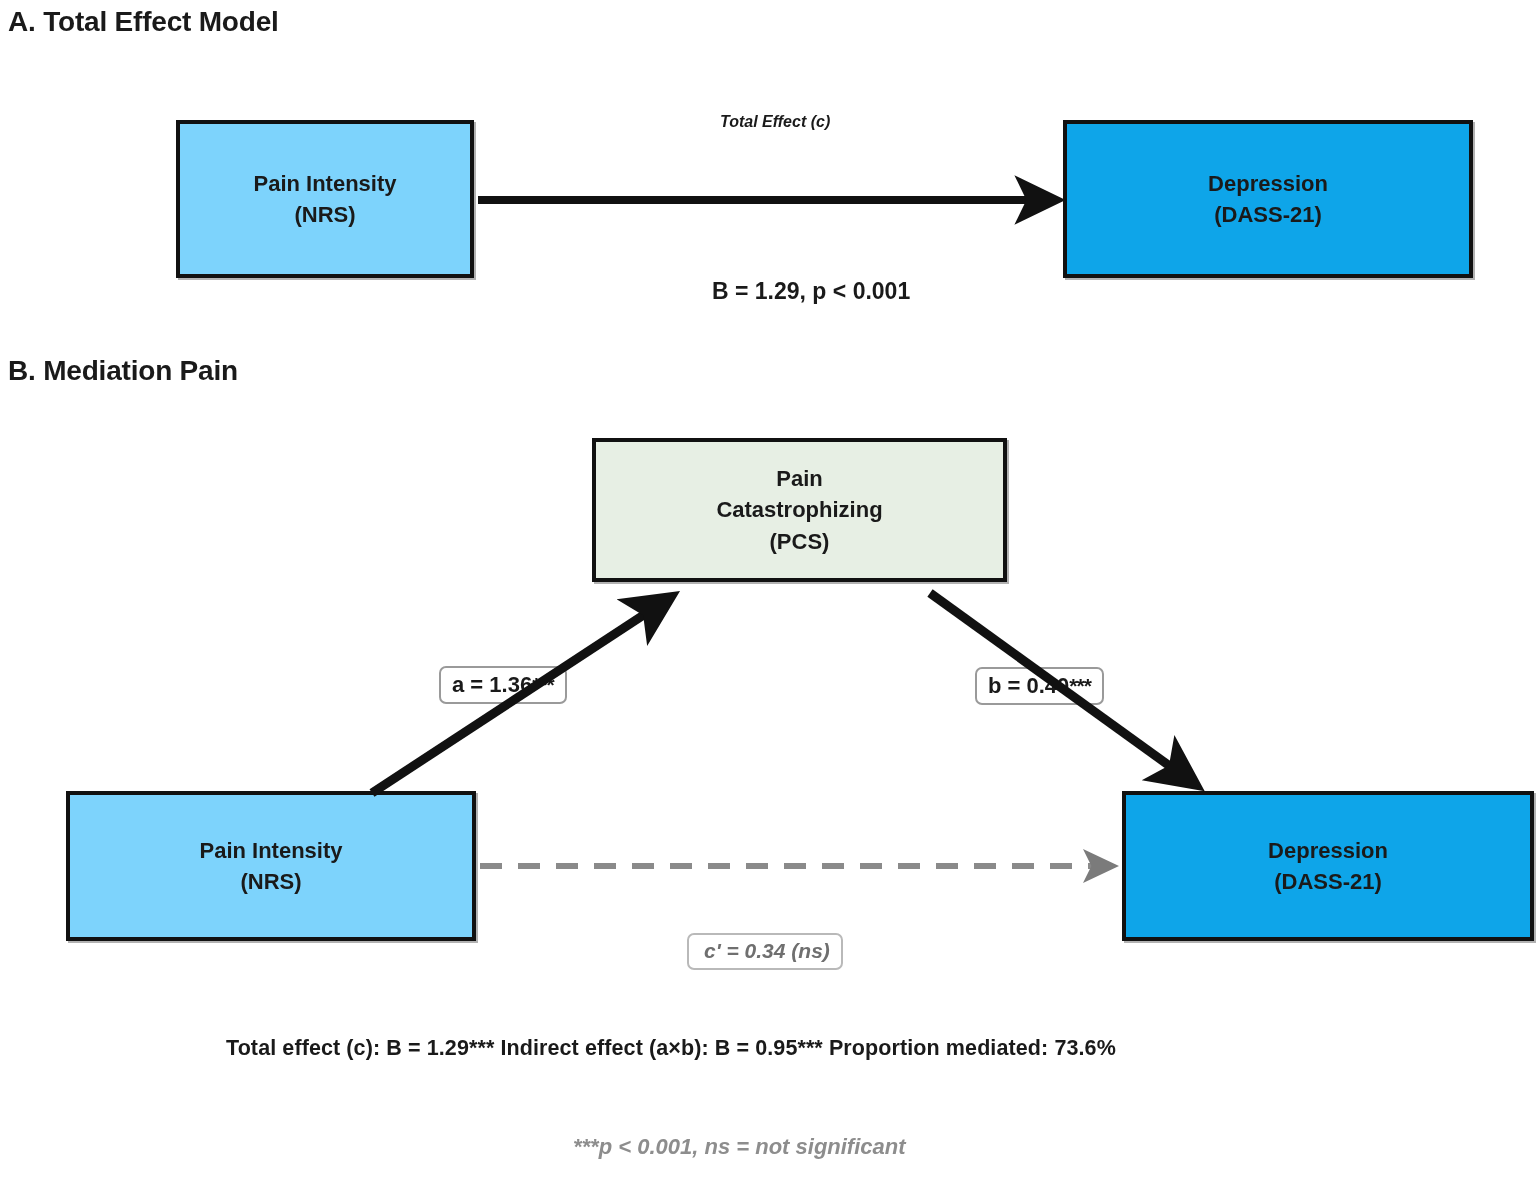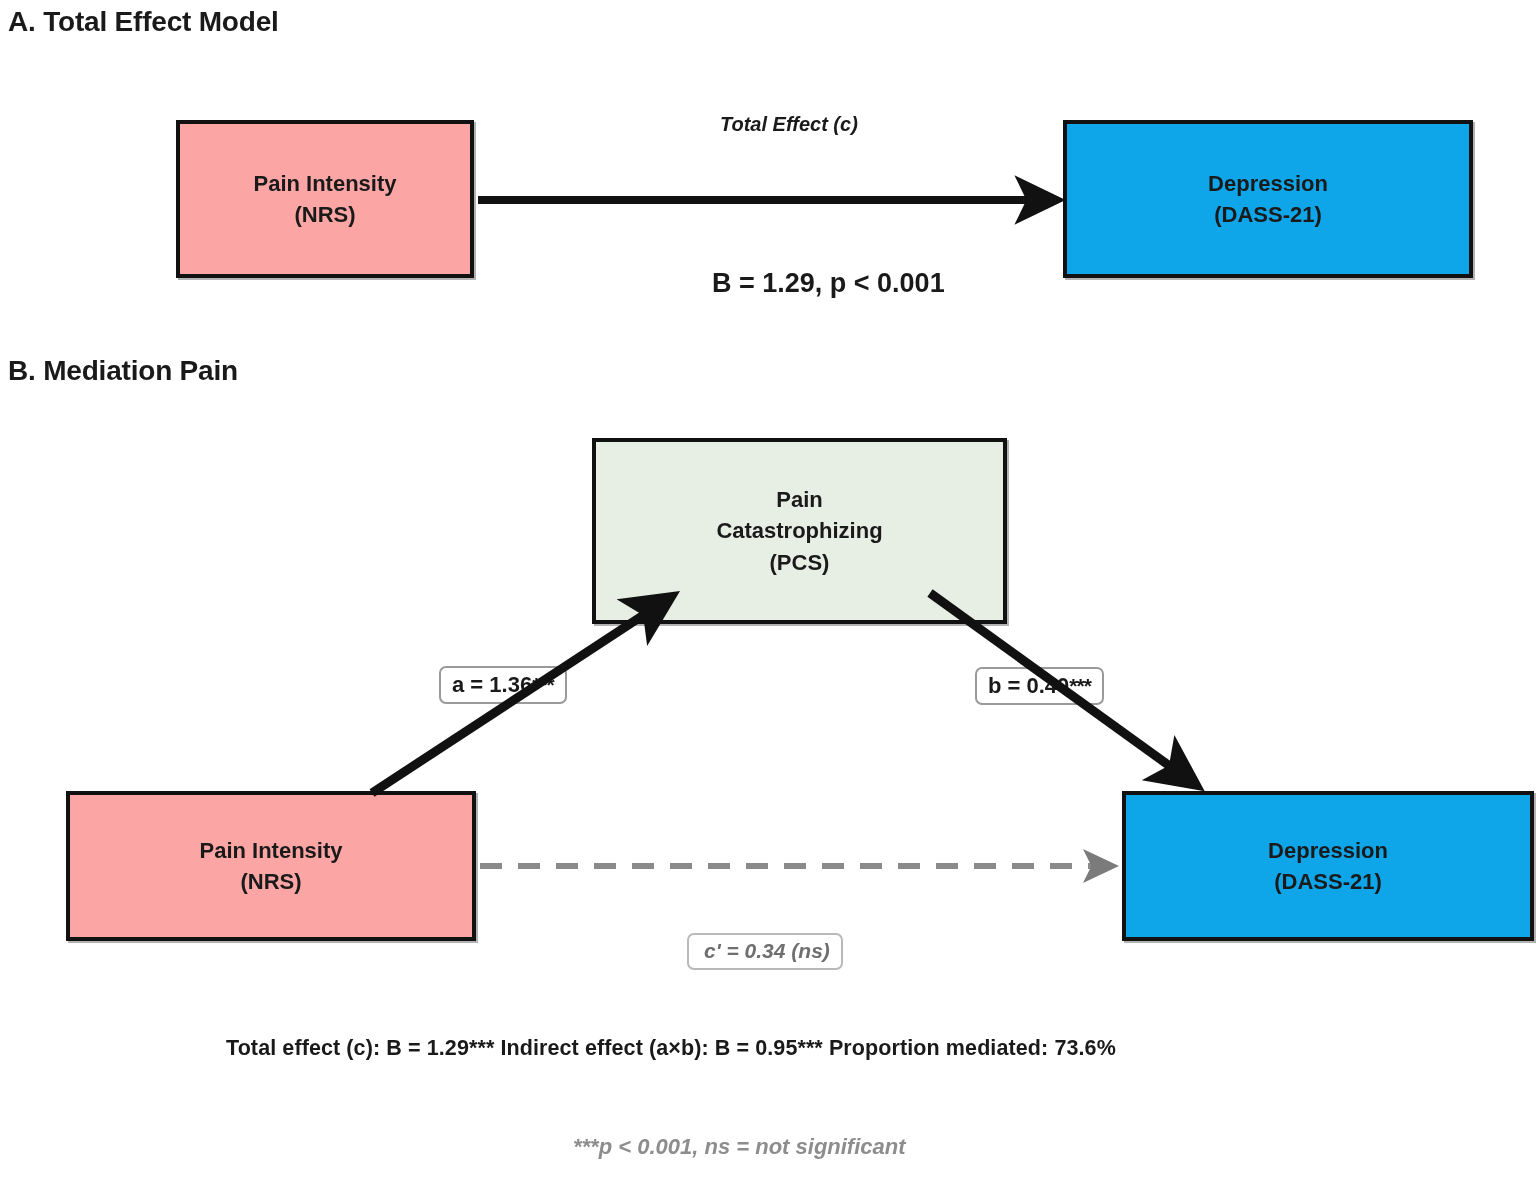--- a/index.html
+++ b/index.html
@@ -39,48 +39,48 @@
     justify-content: center;
     text-align: center;
     font-weight: bold;
     font-size: 22px;
     line-height: 1.42;
     color: #1a1a1a;
     box-shadow: 2px 2px 0 rgba(0,0,0,0.30);
   }
   .node-box .line { display: block; white-space: nowrap; }
 
-  .box-blue   { background: #fca5a5; }
+  .box-blue   { background: #7dd3fc; }
   .box-yellow { background: #0ea5e9; }
   .box-green  { background: #e7efe4; }
 
   
   #box-a-predictor { left: 176px;  top: 120px; width: 298px; height: 158px; }
   #box-a-outcome   { left: 1063px; top: 120px; width: 410px; height: 158px; }
 
   
-  #box-b-mediator  { left: 592px;  top: 438px; width: 415px; height: 186px; }
+  #box-b-mediator  { left: 592px;  top: 438px; width: 415px; height: 144px; }
   #box-b-predictor { left: 66px;   top: 791px; width: 410px; height: 150px; }
   #box-b-outcome   { left: 1122px; top: 791px; width: 412px; height: 150px; }
 
   
   .free-label {
     position: absolute;
     white-space: nowrap;
     font-weight: bold;
     color: #1a1a1a;
   }
   #label-total-effect {
     left: 720px; top: 113px;
-    font-size: 20px;
+    font-size: 16px;
     font-style: italic;
   }
   #label-total-stat {
-    left: 712px; top: 268px;
-    font-size: 27px;
+    left: 712px; top: 278px;
+    font-size: 23px;
   }
   #summary-line {
     left: 226px; top: 1036px;
     font-size: 21.5px;
     letter-spacing: 0.1px;
   }
   #footnote-line {
     left: 573px; top: 1134px;
     font-size: 22px;
     font-weight: bold;

